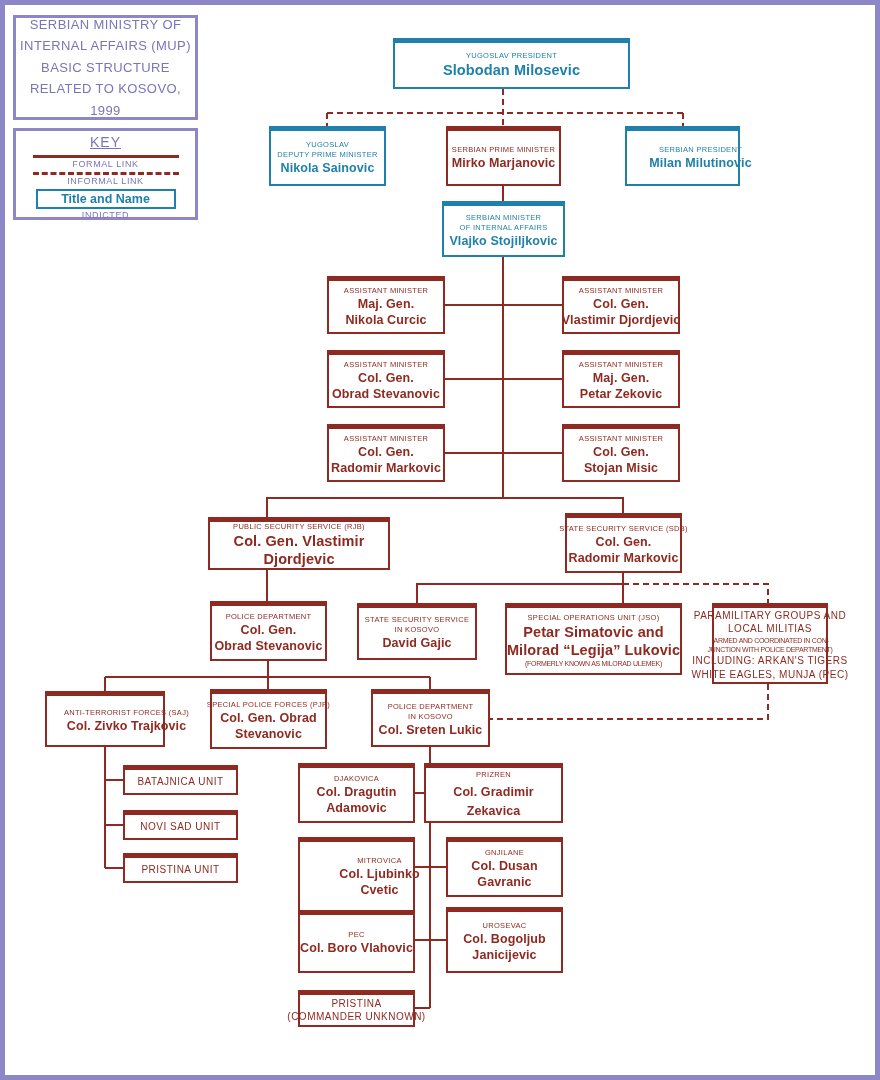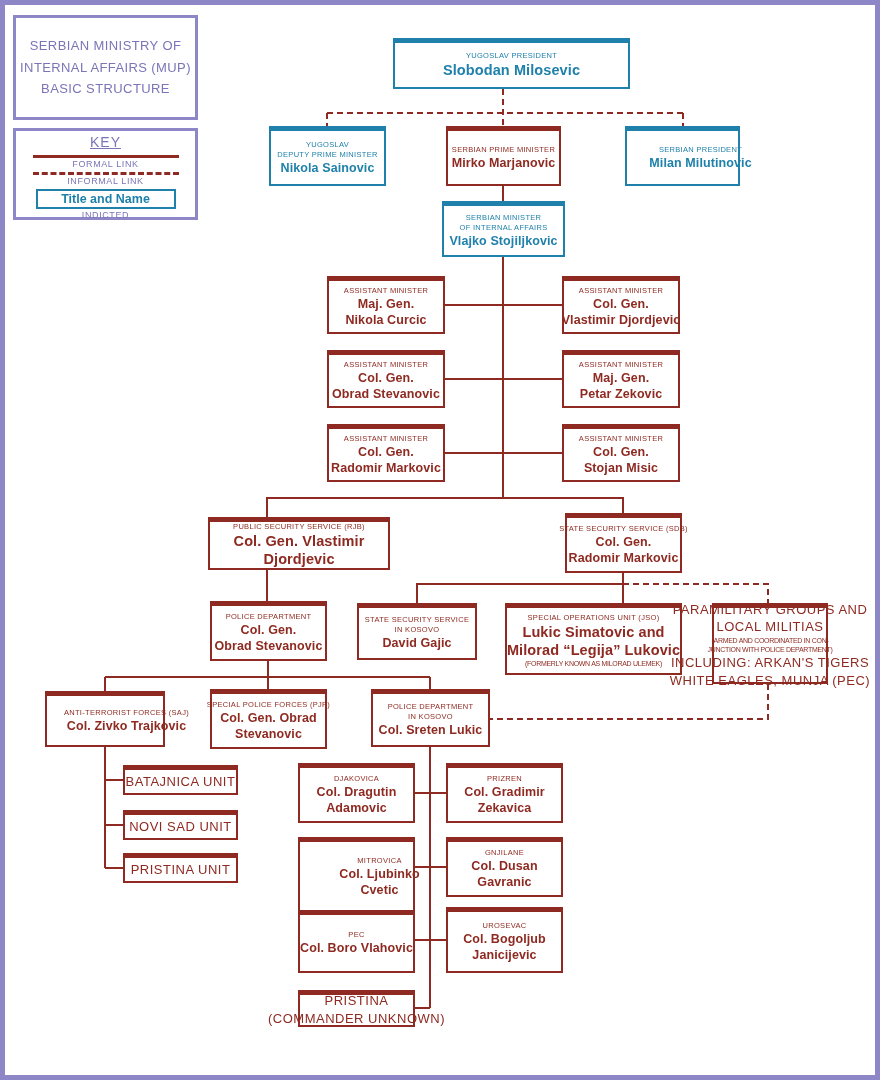--- a/index.html
+++ b/index.html
@@ -32,38 +32,39 @@
   
   .box{
     position:absolute;box-sizing:border-box;background:#fff;
     border:2px solid;border-top-width:5px;
     display:flex;flex-direction:column;justify-content:center;align-items:center;
     text-align:center;padding:2px 1px;
   }
   .box.maroon{border-color:#8e2a21;color:#8e2a21;}
   .box.teal{border-color:#1f81ab;color:#1f81ab;}
   .lbl{font-size:7.5px;line-height:1.35;letter-spacing:0.3px;white-space:nowrap;}
-  .box.label-only .lbl{font-size:13px;letter-spacing:0.5px;}
+  .box.label-only .lbl{font-size:10px;letter-spacing:0.5px;}
   .nm{font-size:12.5px;font-weight:bold;line-height:1.18;letter-spacing:0.1px;white-space:nowrap;margin-top:1px;}
   .box.wide .nm{font-size:14.5px;}
   .sub{font-size:7px;line-height:1.3;letter-spacing:-0.3px;white-space:nowrap;}
   
   #wires{position:absolute;left:0;top:0;width:870px;height:1070px;}
   #wires polyline{fill:none;stroke:#8e2a21;stroke-width:2;}
   #wires polyline.informal{stroke-dasharray:6 4;}
 </style>
 </head>
 <body>
 
 <div class="page">
 
   <div class="title-box">
     <div>SERBIAN MINISTRY OF</div>
     <div>INTERNAL AFFAIRS (MUP)</div>
     <div>BASIC STRUCTURE</div>
+    <div>RELATED TO KOSOVO, 1999</div>
   </div>
 
   <div class="key-box">
     <div class="key-heading">KEY</div>
     <div class="key-rule solid"></div>
     <div class="key-label">FORMAL LINK</div>
     <div class="key-rule dashed"></div>
     <div class="key-label">INFORMAL LINK</div>
     <div class="key-sample-box">Title and Name</div>
     <div class="key-label">INDICTED</div>
@@ -169,21 +170,21 @@
         <div class="nm">Col. Gen.</div>
         <div class="nm">Obrad Stevanovic</div>
       </div>
       <div class="box maroon" style="left: 352px; top: 598px; width: 120px; height: 57px;">
         <div class="lbl">STATE SECURITY SERVICE</div>
         <div class="lbl">IN KOSOVO</div>
         <div class="nm">David Gajic</div>
       </div>
       <div class="box maroon wide" style="left: 500px; top: 598px; width: 177px; height: 72px;">
         <div class="lbl">SPECIAL OPERATIONS UNIT (JSO)</div>
-        <div class="nm">Lukic Simatovic and</div>
+        <div class="nm">Petar Simatovic and</div>
         <div class="nm">Milorad “Legija” Lukovic</div>
         <div class="sub">(FORMERLY KNOWN AS MILORAD ULEMEK)</div>
       </div>
       <div class="box maroon label-only" style="left: 707px; top: 598px; width: 116px; height: 81px;">
         <div class="lbl">PARAMILITARY GROUPS AND</div>
         <div class="lbl">LOCAL MILITIAS</div>
         <div class="sub">(ARMED AND COORDINATED IN CON-</div>
         <div class="sub">JUNCTION WITH POLICE DEPARTMENT)</div>
         <div class="lbl">INCLUDING: ARKAN'S TIGERS</div>
         <div class="lbl">WHITE EAGLES, MUNJA (PEC)</div>
@@ -209,21 +210,21 @@
         <div class="lbl">NOVI SAD UNIT</div>
       </div>
       <div class="box maroon label-only" style="left: 118px; top: 848px; width: 115px; height: 30px;">
         <div class="lbl">PRISTINA UNIT</div>
       </div>
       <div class="box maroon" style="left: 293px; top: 758px; width: 117px; height: 60px;">
         <div class="lbl">DJAKOVICA</div>
         <div class="nm">Col. Dragutin</div>
         <div class="nm">Adamovic</div>
       </div>
-      <div class="box maroon" style="left: 441px; top: 758px; width: 117px; height: 60px;">
+      <div class="box maroon" style="left: 419px; top: 758px; width: 139px; height: 60px; justify-content: space-between;">
         <div class="lbl">PRIZREN</div>
         <div class="nm">Col. Gradimir</div>
         <div class="nm">Zekavica</div>
       </div>
       <div class="box maroon" style="left: 293px; top: 832px; width: 117px; height: 76px; padding-left: 47px;">
         <div class="lbl">MITROVICA</div>
         <div class="nm">Col. Ljubinko</div>
         <div class="nm">Cvetic</div>
       </div>
       <div class="box maroon" style="left: 441px; top: 832px; width: 117px; height: 60px;">

